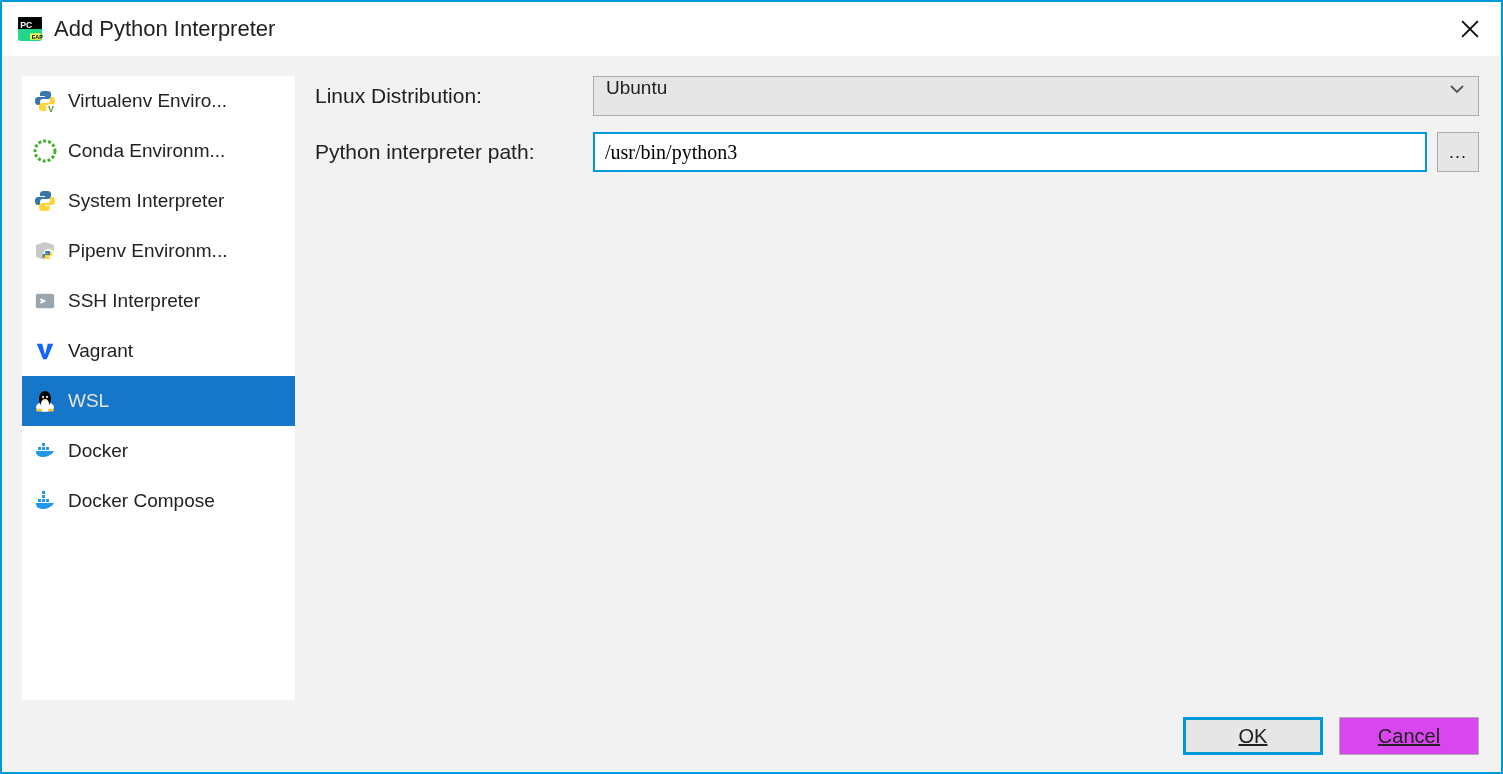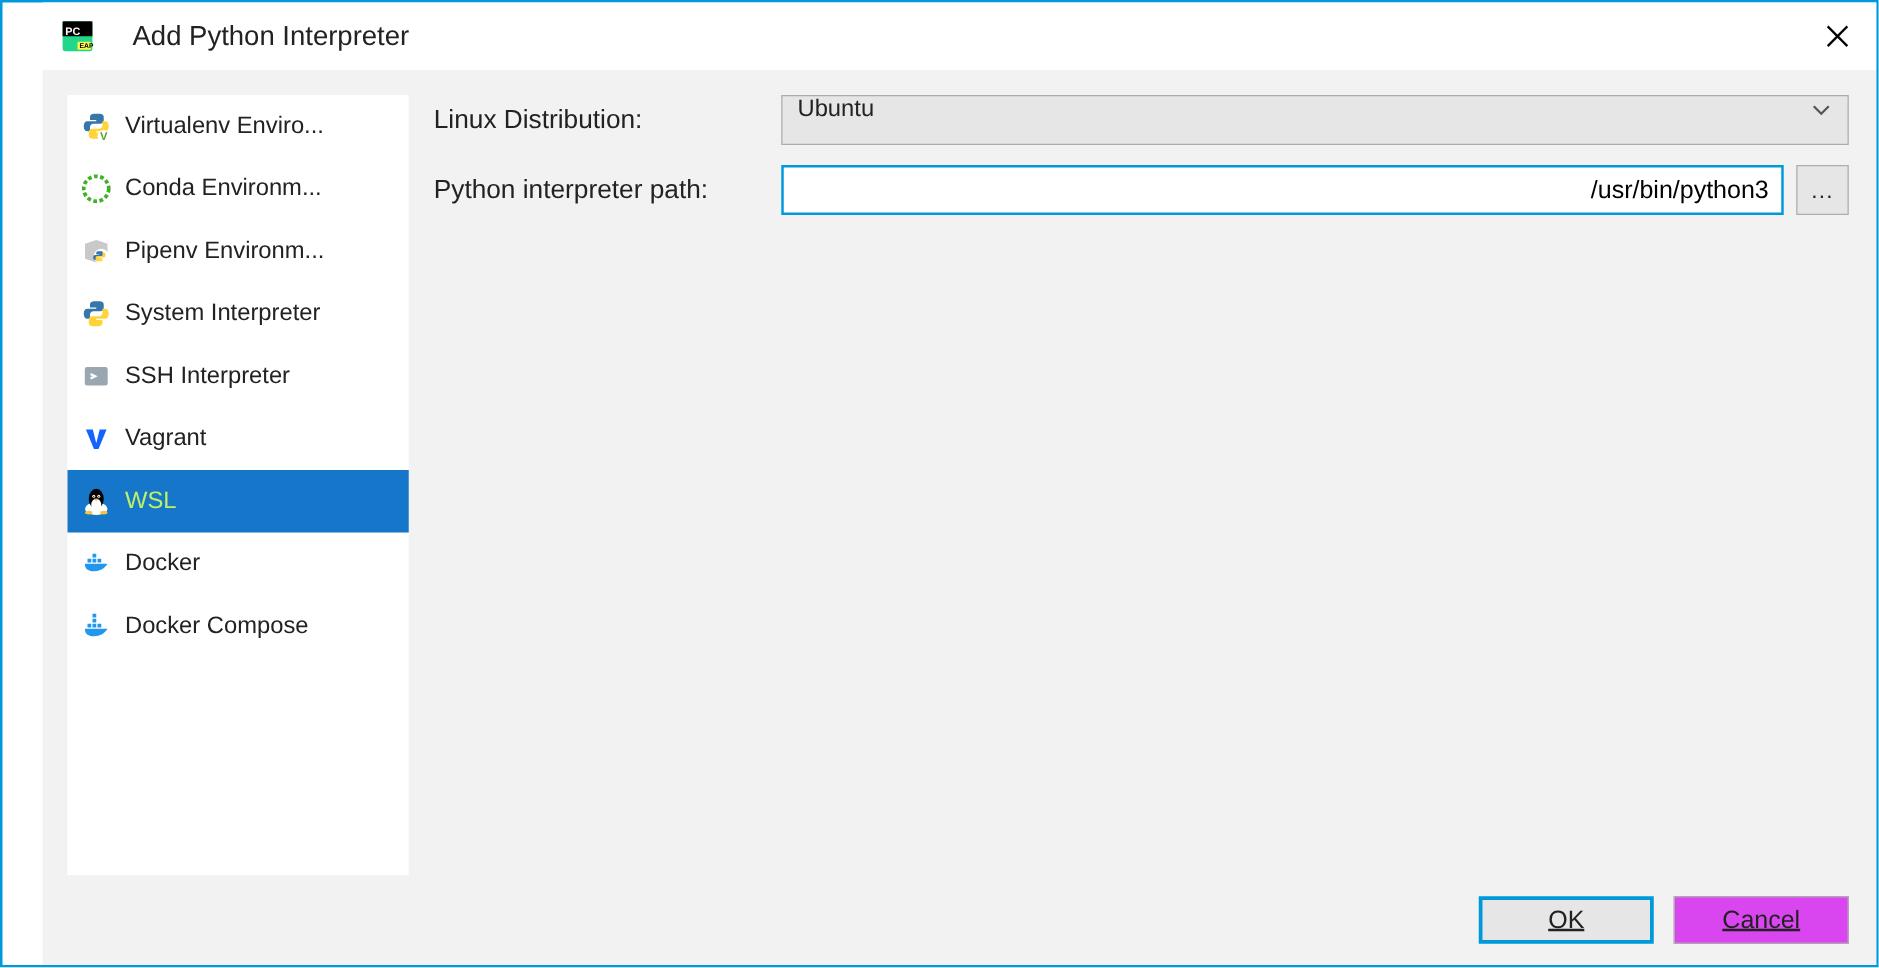--- a/index.html
+++ b/index.html
@@ -14,41 +14,39 @@
       background: #fff;
       overflow: hidden;
     }
     .dialog {
       width: 1503px;
       height: 774px;
       border: 2px solid #009adb;
       display: flex;
       flex-direction: column;
       background: #fff;
-      padding-left: 32px;
     }
     .titlebar {
       height: 54px;
       display: flex;
       align-items: center;
       padding: 0 6px 0 14px;
       background: #fff;
     }
     .titlebar-icon {
       width: 28px;
       height: 28px;
       margin-right: 10px;
       display: inline-flex;
       align-items: center;
       justify-content: center;
     }
     .titlebar-title {
       font-size: 22px;
       flex: 1;
-      margin-left: 20px;
     }
     .close-btn {
       width: 50px;
       height: 40px;
       display: flex;
       align-items: center;
       justify-content: center;
       cursor: pointer;
     }
     .close-btn svg {
@@ -79,21 +77,21 @@
       text-overflow: ellipsis;
     }
     .sidebar-item .label {
       overflow: hidden;
       text-overflow: ellipsis;
       white-space: nowrap;
       flex: 1;
     }
     .sidebar-item.selected {
       background: #1676c9;
-      color: #bef264;
+      color: #e5e5e5;
     }
     .sidebar-icon {
       width: 26px;
       height: 26px;
       margin-right: 10px;
       display: inline-flex;
       align-items: center;
       justify-content: center;
       flex-shrink: 0;
     }
@@ -127,23 +125,22 @@
       position: absolute;
       right: 14px;
     }
     .text-input {
       flex: 1;
       height: 40px;
       border: 2px solid #009adb;
       background: #fff;
       padding: 0 10px;
       font-size: 20px;
-      font-family: Liberation Sans, sans-serif;
+      font-family: Liberation Serif, serif;
       outline: none;
-      text-align: right;
     }
     .browse-btn {
       width: 42px;
       height: 40px;
       margin-left: 10px;
       background: #e6e6e6;
       border: 1px solid #adadad;
       display: flex;
       align-items: center;
       justify-content: center;
@@ -220,37 +217,37 @@
           <svg viewBox="0 0 24 24" width="24" height="24">
             <circle cx="12" cy="12" r="10" fill="none" stroke="#43b02a" stroke-width="3" stroke-dasharray="3 2"></circle>
           </svg>
         </span>
         <span class="label">Conda Environm...</span>
       </div>
 
       <div class="sidebar-item">
         <span class="sidebar-icon">
           <svg viewBox="0 0 24 24" width="24" height="24">
+            <path d="M11 2c-3 0-4 1-4 3v2h5v1H5c-2 0-3 1.5-3 4s1 4 3 4h2v-3c0-2 1-3 3-3h5c2 0 3-1 3-3V5c0-2-1-3-4-3h-3z" fill="#3776ab"></path>
+            <path d="M13 22c3 0 4-1 4-3v-2h-5v-1h7c2 0 3-1.5 3-4s-1-4-3-4h-2v3c0 2-1 3-3 3H9c-2 0-3 1-3 3v2c0 2 1 3 4 3h3z" fill="#ffd43b"></path>
+          </svg>
+        </span>
+        <span class="label">System Interpreter</span>
+      </div>
+
+      <div class="sidebar-item">
+        <span class="sidebar-icon">
+          <svg viewBox="0 0 24 24" width="24" height="24">
             <path d="M3 6 L12 3 L21 6 L21 18 L12 21 L3 18 Z" fill="#c9c9c9"></path>
             <circle cx="16" cy="16" r="6" fill="#fff"></circle>
             <path d="M14 12c-1.5 0-2 .5-2 1.5v1h2.5v.5H11c-1 0-1.5.75-1.5 2s.5 2 1.5 2h1v-1.5c0-1 .5-1.5 1.5-1.5h2.5c1 0 1.5-.5 1.5-1.5v-1c0-1-.5-1.5-2-1.5h-1.5z" fill="#3776ab"></path>
             <path d="M15 20c1.5 0 2-.5 2-1.5v-1h-2.5v-.5H18c1 0 1.5-.75 1.5-2s-.5-2-1.5-2h-1v1.5c0 1-.5 1.5-1.5 1.5H13c-1 0-1.5.5-1.5 1.5v1c0 1 .5 1.5 2 1.5H15z" fill="#ffd43b"></path>
           </svg>
         </span>
         <span class="label">Pipenv Environm...</span>
-      </div>
-
-      <div class="sidebar-item">
-        <span class="sidebar-icon">
-          <svg viewBox="0 0 24 24" width="24" height="24">
-            <path d="M11 2c-3 0-4 1-4 3v2h5v1H5c-2 0-3 1.5-3 4s1 4 3 4h2v-3c0-2 1-3 3-3h5c2 0 3-1 3-3V5c0-2-1-3-4-3h-3z" fill="#3776ab"></path>
-            <path d="M13 22c3 0 4-1 4-3v-2h-5v-1h7c2 0 3-1.5 3-4s-1-4-3-4h-2v3c0 2-1 3-3 3H9c-2 0-3 1-3 3v2c0 2 1 3 4 3h3z" fill="#ffd43b"></path>
-          </svg>
-        </span>
-        <span class="label">System Interpreter</span>
       </div>
 
       <div class="sidebar-item">
         <span class="sidebar-icon">
           <svg viewBox="0 0 24 24" width="22" height="22">
             <rect x="2" y="4" width="20" height="16" rx="2" fill="#9aa7b0"></rect>
             <path d="M7 10 L11 12 L7 14" stroke="#fff" stroke-width="2" fill="none"></path>
           </svg>
         </span>
         <span class="label">SSH Interpreter</span>

